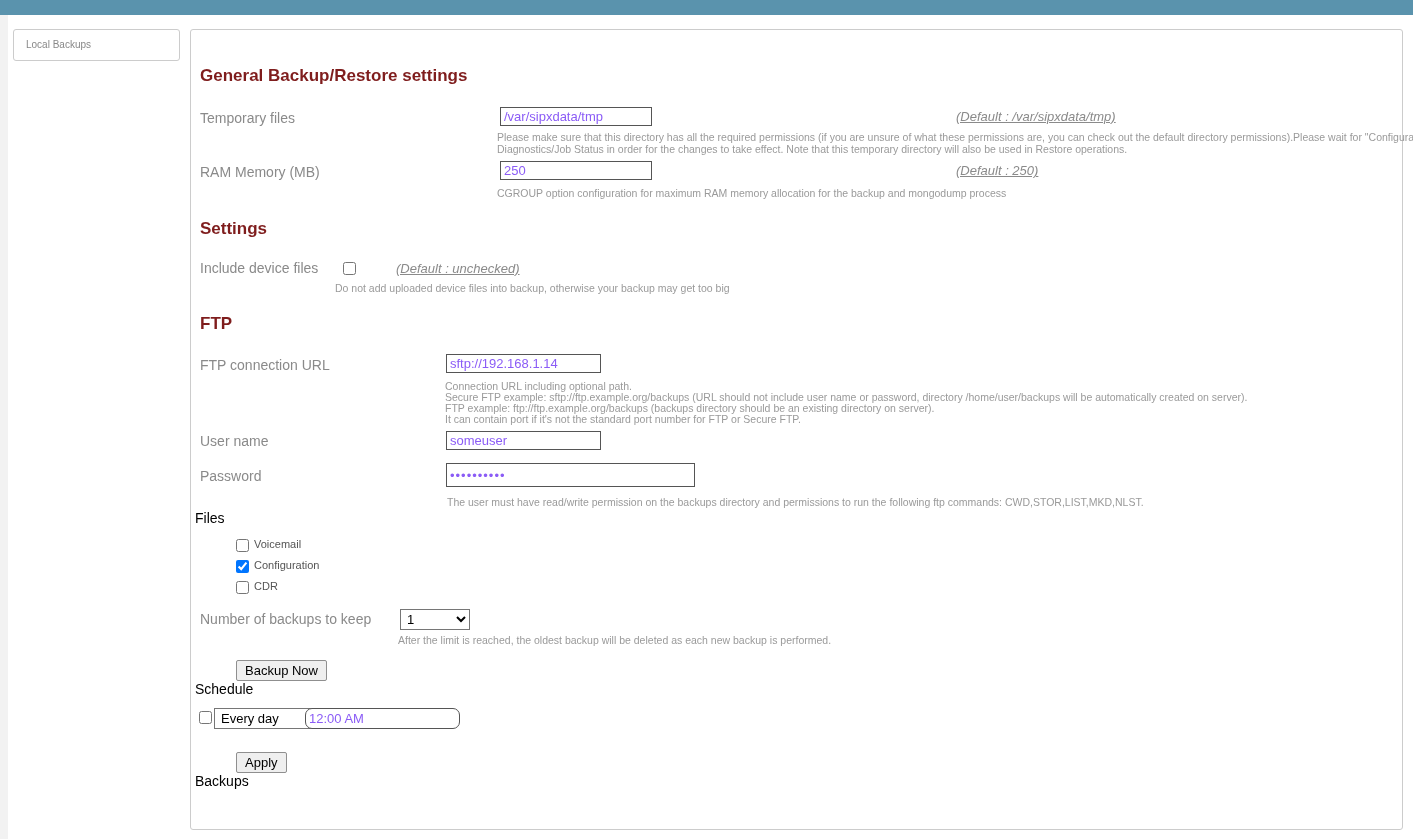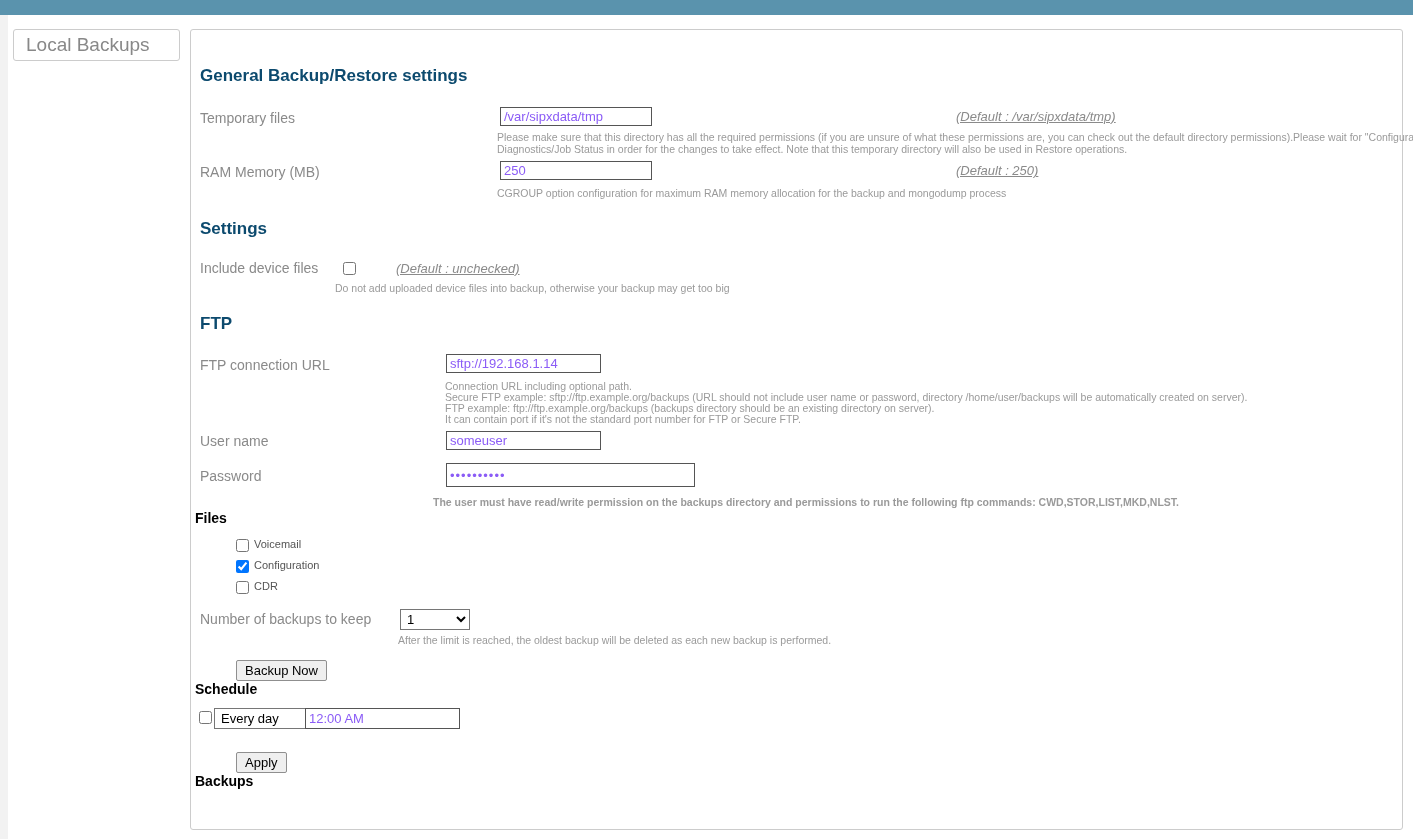--- a/index.html
+++ b/index.html
@@ -33,21 +33,21 @@
     width: 167px;
     background: #ffffff;
     border: 1px solid #cccccc;
     border-radius: 3px;
     padding: 0;
   }
   .side-item {
     height: 30px;
     line-height: 30px;
     padding-left: 12px;
-    font-size: 19px;
+    font-size: 10px;
     color: #888888;
     white-space: nowrap;
   }
   .side-item.active {
     background: #fae6a0;
     color: #222222;
     font-weight: bold;
   }
 
   
@@ -60,27 +60,27 @@
   }
   .panel-inner {
     position: relative;
     width: 100%; height: 100%;
   }
 
   .h-major {
     position: absolute;
     font-size: 17px;
     font-weight: bold;
-    color: #0c4a6e;
+    color: #7f1d1d;
     white-space: nowrap;
   }
   .h-minor {
     position: absolute;
     font-size: 14px;
-    font-weight: bold;
+    font-weight: normal;
     color: #000000;
     white-space: nowrap;
   }
   .lbl {
     position: absolute;
     font-size: 14px;
     color: #8a8a8a;
     white-space: nowrap;
   }
   .help {
@@ -191,21 +191,21 @@
       <div class="help" style="left:254px; top:350px;">Connection URL including optional path.</div>
       <div class="help" style="left:254px; top:361px;">Secure FTP example: sftp://ftp.example.org/backups (URL should not include user name or password, directory /home/user/backups will be automatically created on server).</div>
       <div class="help" style="left:254px; top:372px;">FTP example: ftp://ftp.example.org/backups (backups directory should be an existing directory on server).</div>
       <div class="help" style="left:254px; top:383px;">It can contain port if it's not the standard port number for FTP or Secure FTP.</div>
 
       <div class="lbl" style="left:9px; top:403px;">User name</div>
       <input class="txt" style="left: 255px; top: 401px; width: 155px;" type="text" value="someuser">
 
       <div class="lbl" style="left:9px; top:438px;">Password</div>
       <input class="txt pw" style="left: 255px; top: 433px; width: 249px;" type="password" value="samplepwd1">
-      <div class="help" style="left:242px; top:466px; width:900px;font-weight:bold;">The user must have read/write permission on the backups directory and permissions to run the following ftp commands: CWD,STOR,LIST,MKD,NLST.</div>
+      <div class="help" style="left:256px; top:466px; width:900px;">The user must have read/write permission on the backups directory and permissions to run the following ftp commands: CWD,STOR,LIST,MKD,NLST.</div>
 
       <div class="h-minor" style="left:4px; top:480px;">Files</div>
 
       <input class="cb" style="left: 45px; top: 509px;" type="checkbox">
       <div class="cb-label" style="left:63px; top:508px;">Voicemail</div>
 
       <input class="cb" style="left: 45px; top: 530px;" type="checkbox" checked="">
       <div class="cb-label" style="left:63px; top:529px;">Configuration</div>
 
       <input class="cb" style="left: 45px; top: 551px;" type="checkbox">
@@ -214,21 +214,21 @@
       <div class="lbl" style="left:9px; top:581px;">Number of backups to keep</div>
       <select class="sel" style="left:209px; top:579px; width:70px;"><option value="1">1</option><option value="2">2</option><option value="3">3</option><option value="4">4</option><option value="5">5</option><option value="6">6</option><option value="7">7</option><option value="8">8</option><option value="9">9</option><option value="10">10</option></select>
       <div class="help" style="left:207px; top:604px;">After the limit is reached, the oldest backup will be deleted as each new backup is performed.</div>
 
       <button class="btn" style="left:45px; top:630px;">Backup Now</button>
 
       <div class="h-minor" style="left:4px; top:651px;">Schedule</div>
 
       <input class="cb" style="left: 8px; top: 681px;" type="checkbox">
       <select class="sel" style="left:23px; top:678px; width:105px;"><option value="Every day">Every day</option><option value="Every week">Every week</option><option value="Every month">Every month</option><option value="Hourly">Hourly</option></select>
-      <input class="txt" style="left: 114px; top: 678px; width: 155px; height: 21px;" type="text" value="12:00 AM">
+      <input class="txt" style="left: 114px; top: 678px; width: 155px; height: 21px; border-radius: 7px;" type="text" value="12:00 AM">
 
       <button class="btn" style="left:45px; top:722px;">Apply</button>
 
       <div class="h-minor" style="left:4px; top:743px;">Backups</div>
 
     </div>
   </div>
 
 </div>
 

